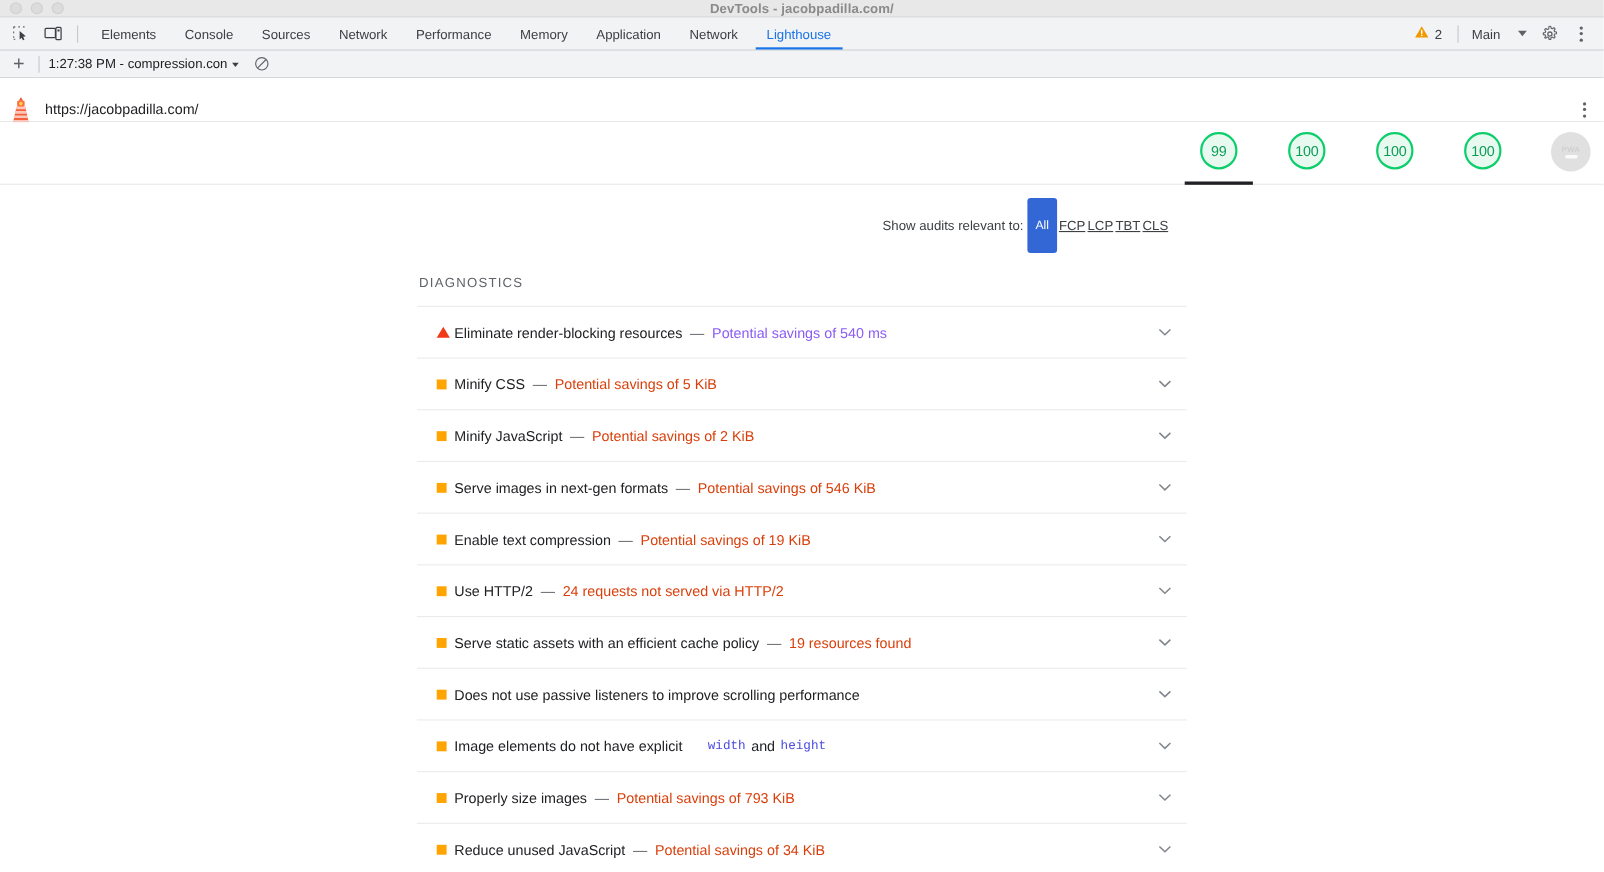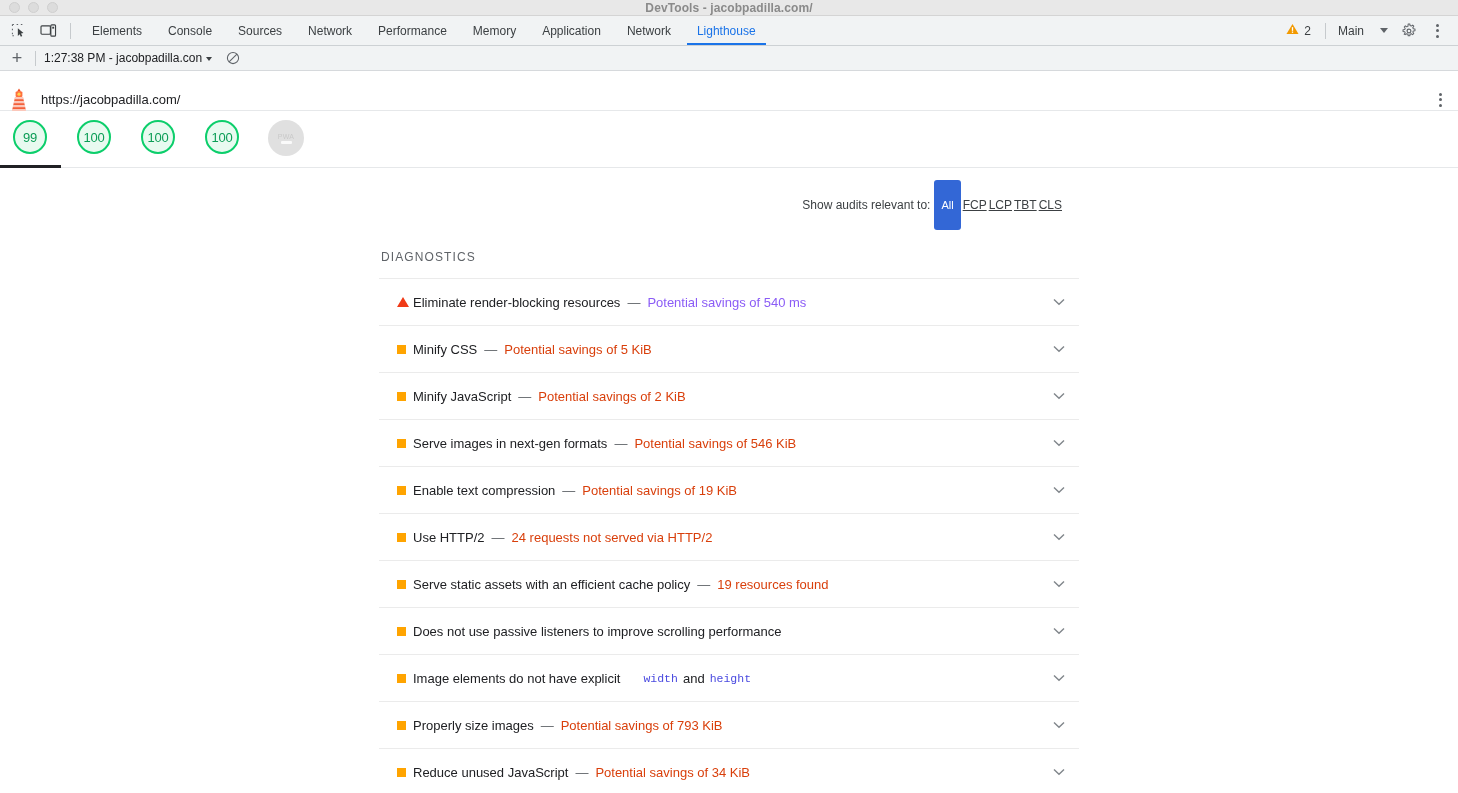--- a/index.html
+++ b/index.html
@@ -81,21 +81,21 @@
     padding: 18px 14px 0 9px;
     background: #fff;
   }
   .lh-logo { width: 20px; height: 24px; margin-right: 12px; flex: none; }
   .url-text { font-size: 13px; color: #202124; }
   .kebab { margin-left: auto; display: flex; flex-direction: column; gap: 2.5px; padding: 6px 2px; }
   .kebab span { width: 3px; height: 3px; border-radius: 50%; background: #5f6368; display: block; }
 
   
   .gauges-wrap { background: #fff; border-bottom: 1px solid #e6e8ea; position: relative; height: 57px; }
-  .gauges { display: flex; justify-content: flex-start; gap: 4px; padding-top: 9px; }
+  .gauges { display: flex; justify-content: flex-end; gap: 20px; padding-top: 9px; }
   .gauge { width: 60px; display: flex; justify-content: center; position: relative; }
   .ring {
     width: 34px; height: 34px; border-radius: 50%;
     border: 2px solid #0cce6b; background: #e8faf0;
     display: flex; align-items: center; justify-content: center;
     font-size: 13px; color: #0b9d56; letter-spacing: -.2px;
   }
   .gauge.active::after {
     content: ""; position: absolute; bottom: -12px; left: -1px; width: 62px;
     height: 3px; background: #202124;
@@ -241,21 +241,21 @@
           <span></span>
       </div>
     </div>
   </div>
 </div>
 
 <div class="lh-toolbar">
   <div class="plus-btn">+</div>
   <div class="tbsep"></div>
   <div class="run-select">
-    <span>1:27:38 PM - jacobpadilla.con</span>
+    <span>1:27:38 PM - compression.con</span>
     <span class="caret-sm"></span>
   </div>
   <div class="clear-btn">
     <svg width="14" height="14" viewBox="0 0 16 16">
       <circle cx="8" cy="8" r="6.4" fill="none" stroke="#5f6368" stroke-width="1.2"></circle>
       <line x1="3.5" y1="12.5" x2="12.5" y2="3.5" stroke="#5f6368" stroke-width="1.2"></line>
     </svg>
   </div>
 </div>
 

